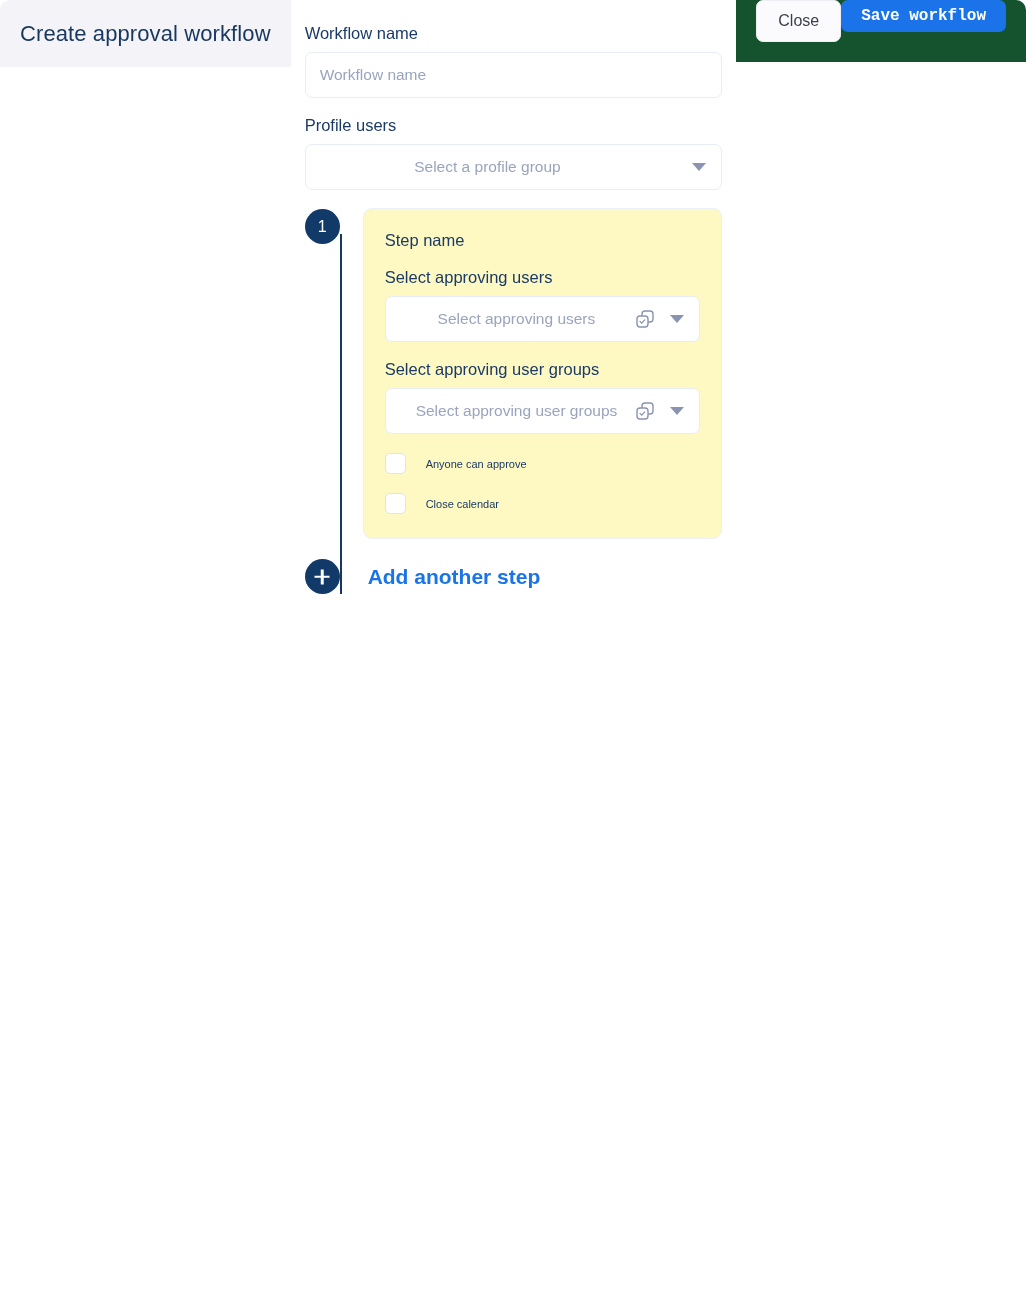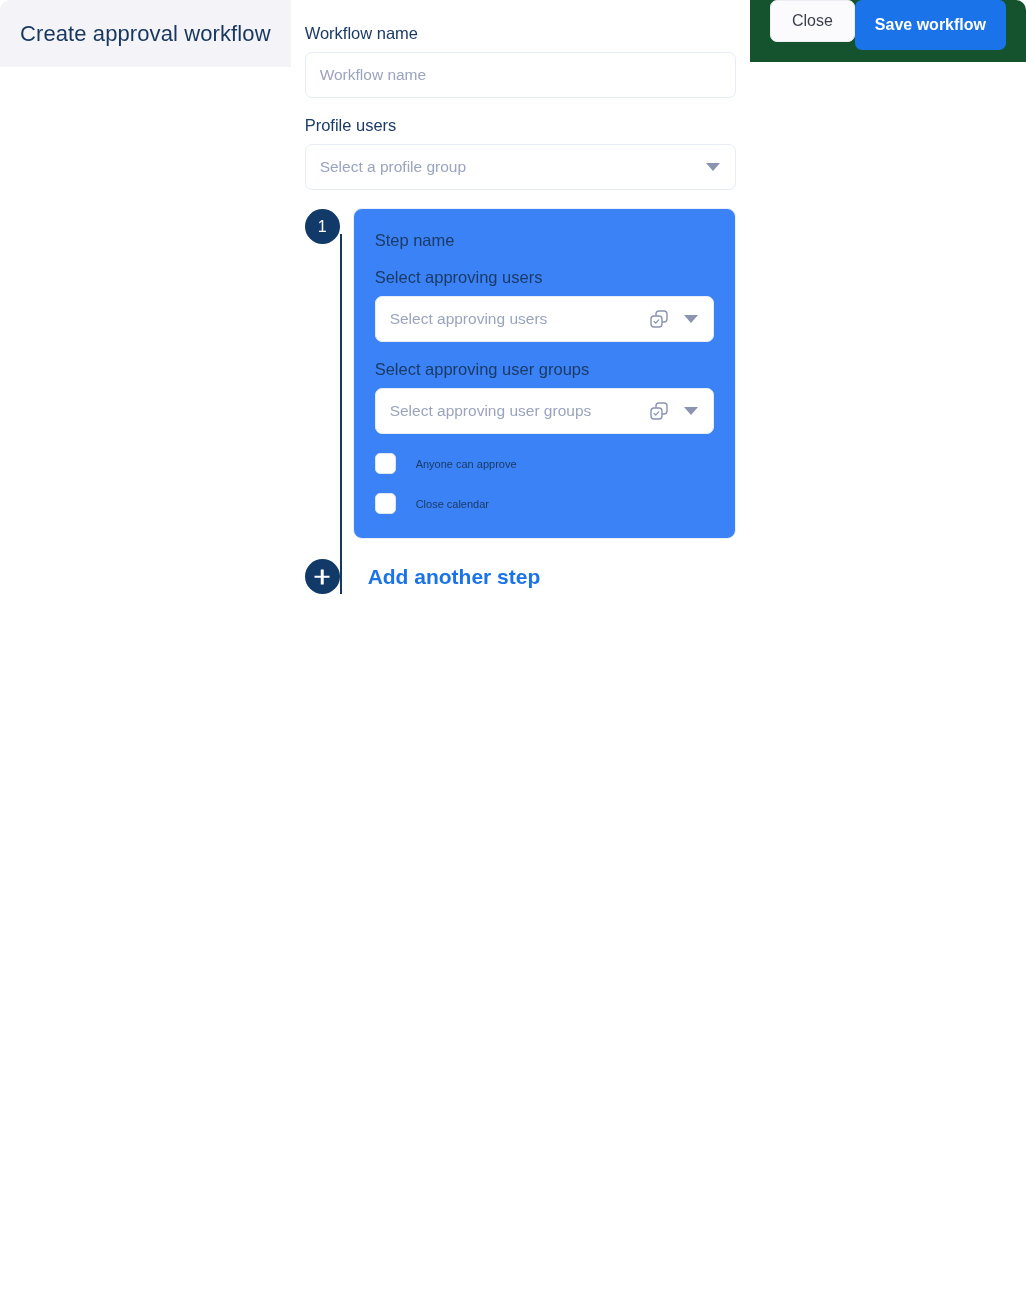--- a/index.html
+++ b/index.html
@@ -63,21 +63,21 @@
     font-size: 15.5px;
     color: #1b3b66;
     padding: 0 14px;
     outline: none;
   }
   .text-input::placeholder { color: #9aa4bd; }
 
   .field-block { margin-bottom: 18px; }
 
   .select-wrap { position: relative; width: 100%; }
-  .select-wrap .text-input { padding-right: 66px; }
+  .select-wrap .text-input { padding-right: 66px; text-align: center; }
 
   .caret {
     position: absolute;
     right: 16px;
     top: 50%;
     transform: translateY(-50%);
     width: 0; height: 0;
     border-left: 7px solid transparent;
     border-right: 7px solid transparent;
     border-top: 8px solid #8a93b0;
@@ -119,25 +119,25 @@
     font-size: 16px;
     display: flex;
     align-items: center;
     justify-content: center;
     flex: none;
     margin-top: 1px;
     z-index: 2;
   }
 
   .step-card {
-    margin-left: 13px;
+    margin-left: 23px;
     flex: 1 1 auto;
     border: 1px solid #eaf1fb;
     border-radius: 9px;
-    background: #3b82f6;
+    background: #fef9c3;
     padding: 22px 21px 24px 21px;
   }
 
   .checkbox-row {
     display: flex;
     align-items: center;
     margin-top: 19px;
   }
   .checkbox-row:first-of-type { margin-top: 22px; }
 
@@ -213,21 +213,22 @@
   .btn-close {
     background: #fbfbfd;
     border: 1px solid #eceef4;
     color: #3b3f4a;
     padding: 11px 21px;
   }
   .btn-save {
     background: #1a73e8;
     color: #ffffff;
     font-weight: bold;
-    padding: 16px 20px;
+    padding: 7px 20px;
+    font-family: Liberation Mono, monospace;
   }
 </style>
 </head>
 <body>
 
 <div class="modal">
 
   <div class="modal-header">
     <div class="modal-title">Create approval workflow</div>
   </div>

